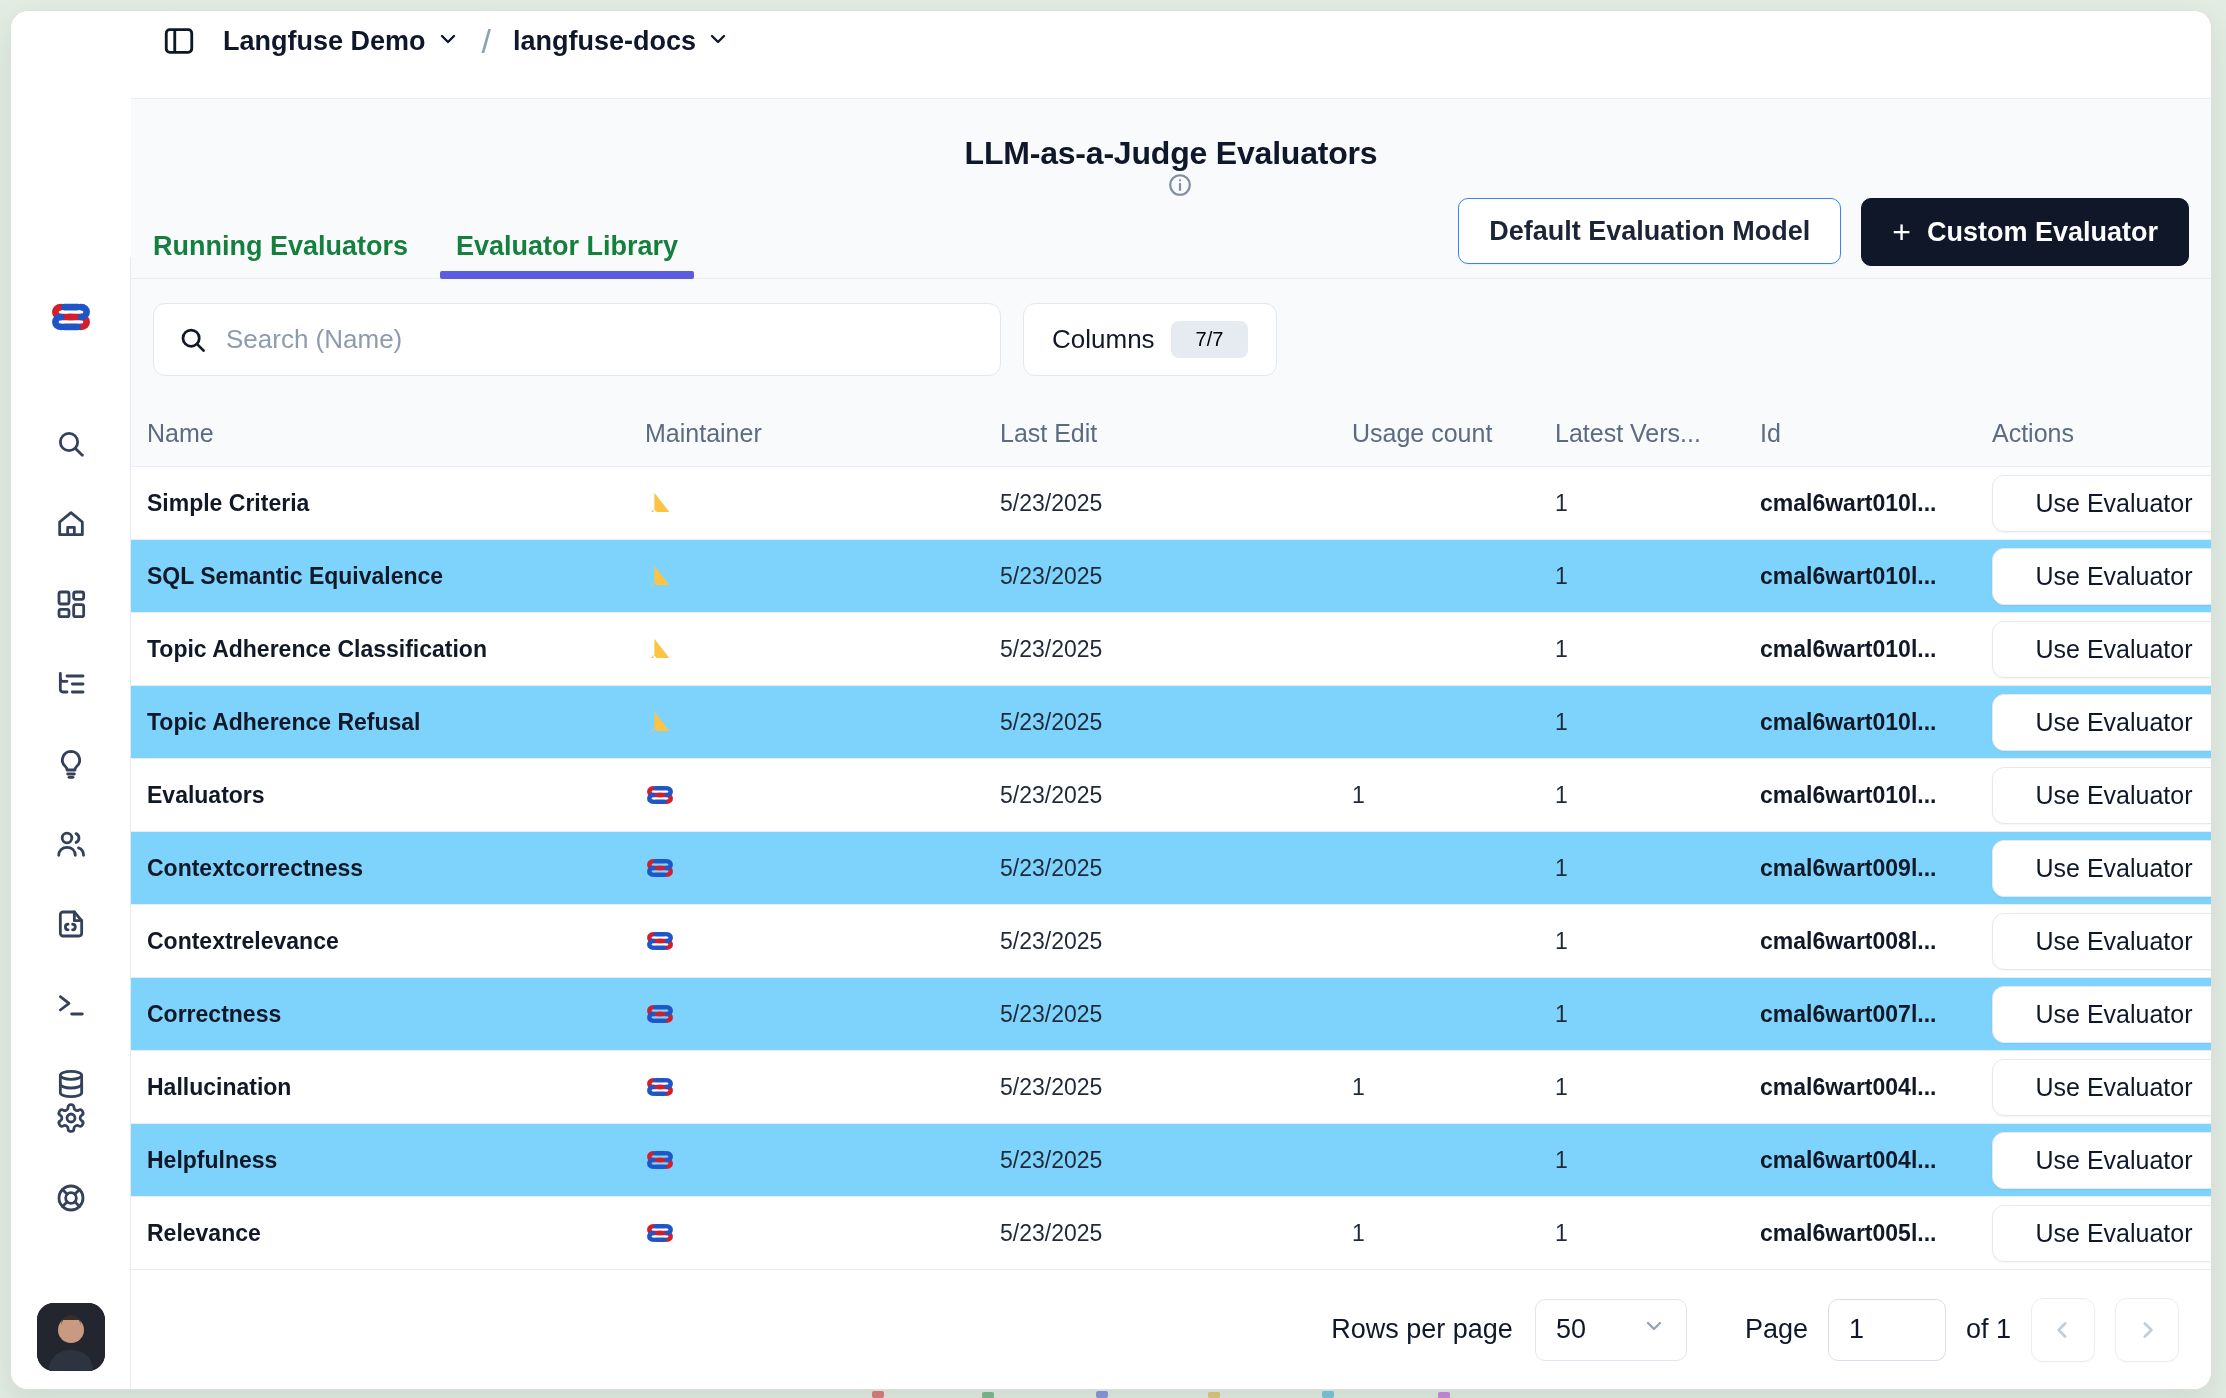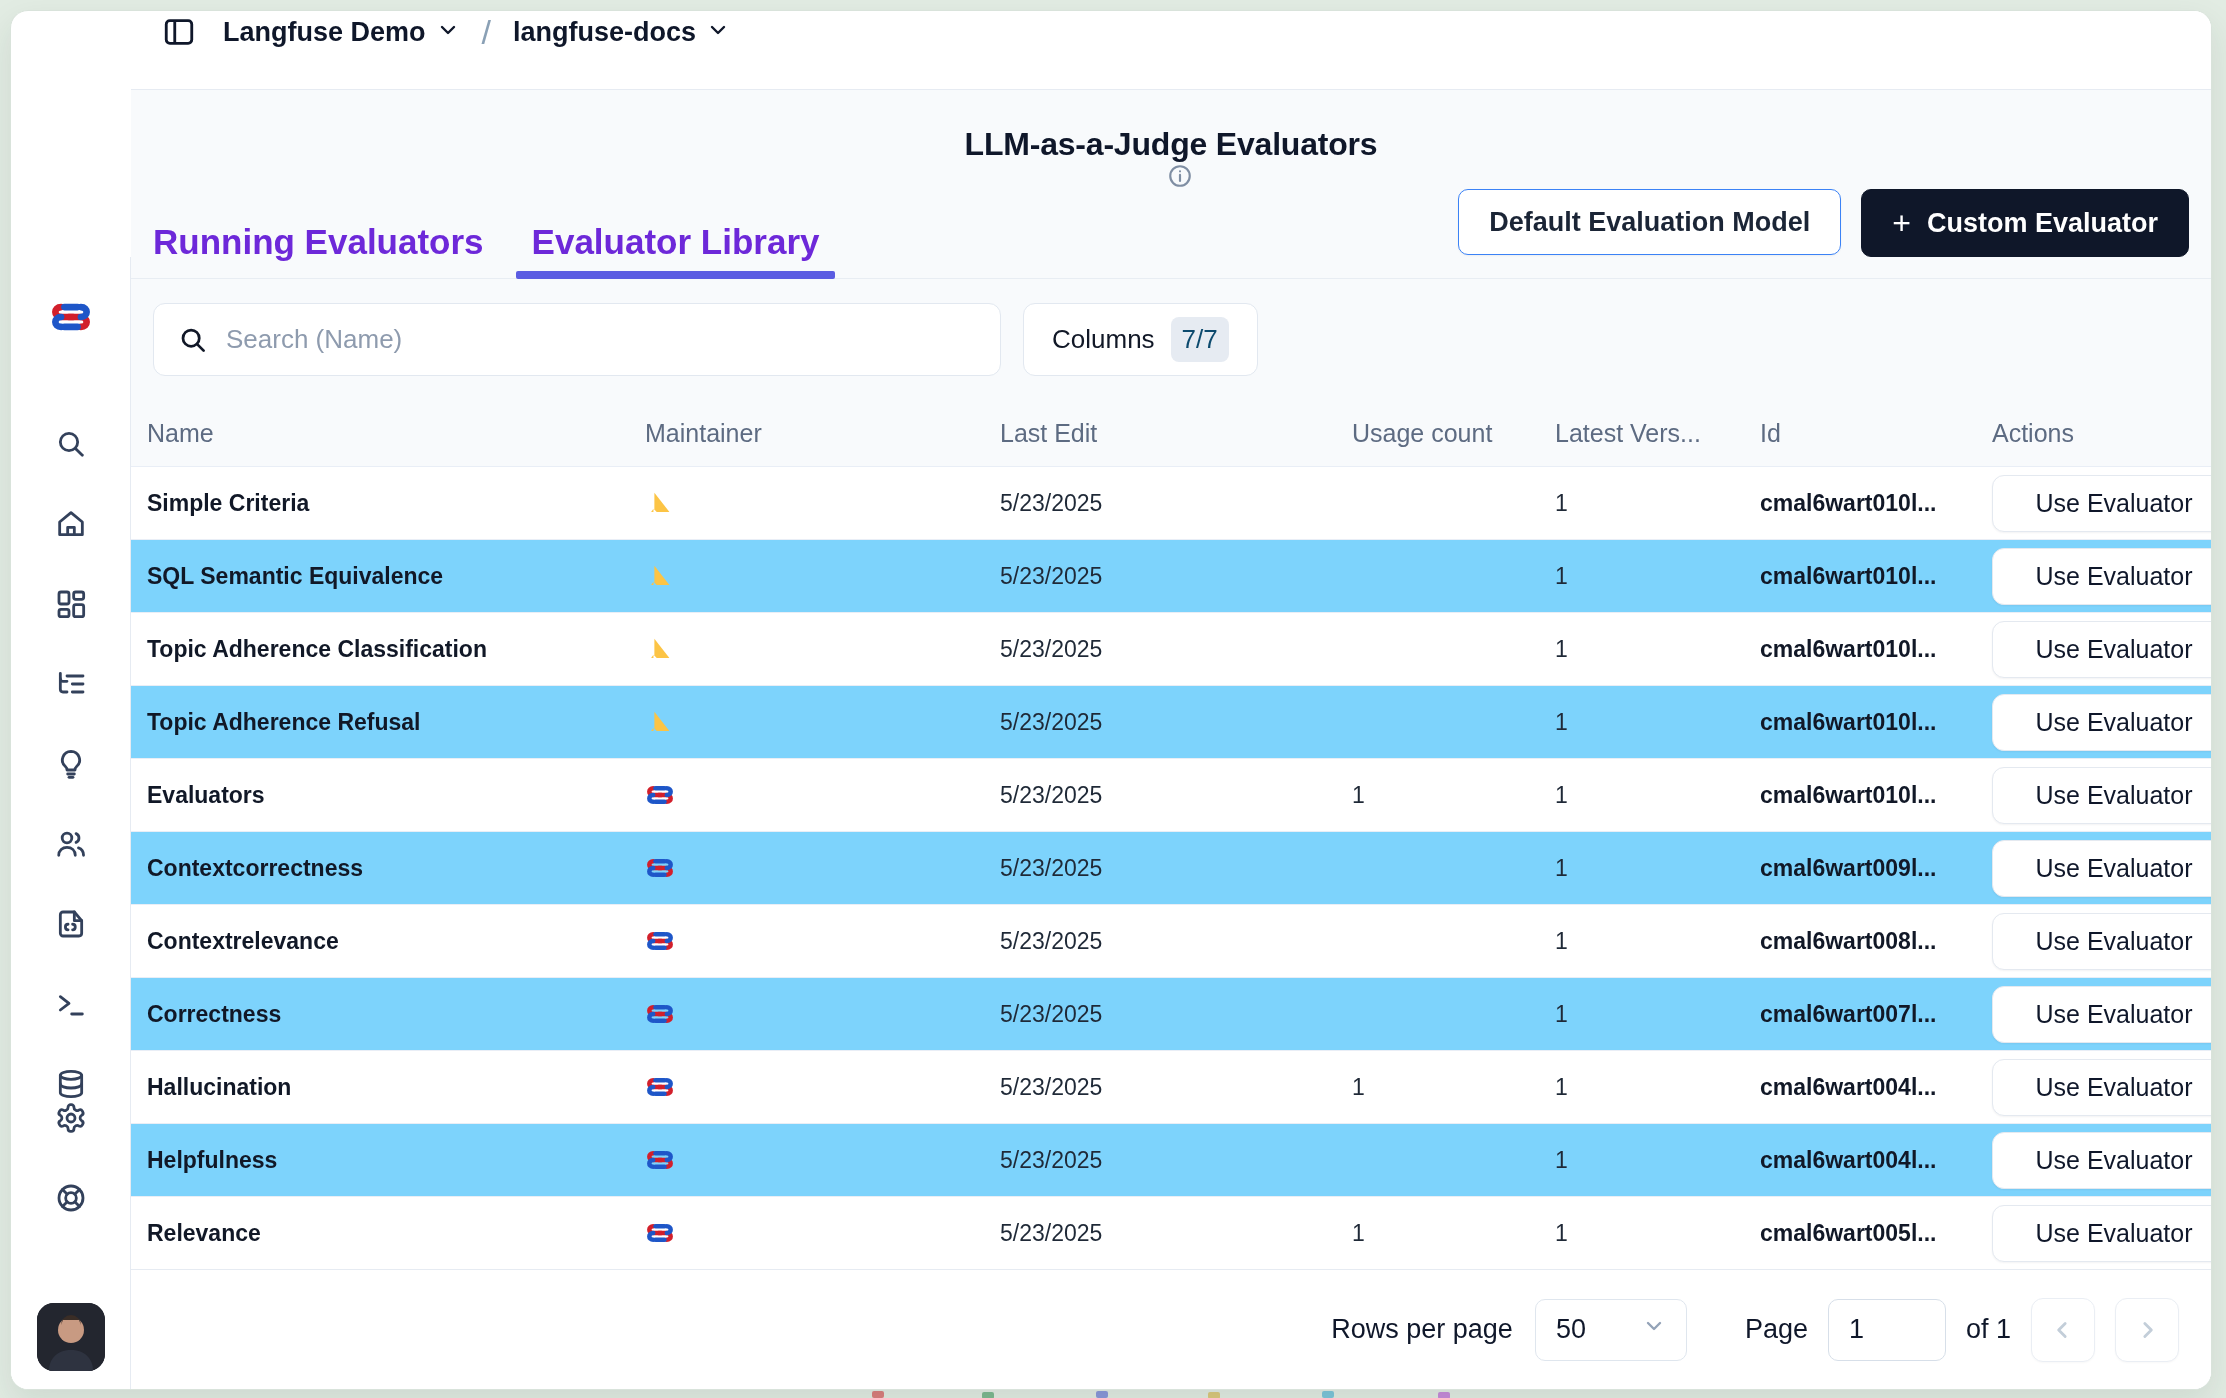--- a/index.html
+++ b/index.html
@@ -55,31 +55,31 @@
     font-size:27px; font-weight:600; color:#1b2536; display:flex; align-items:center; cursor:pointer;
     box-shadow:0 1px 2px rgba(15,23,42,.05); font-family:inherit;
   }
   .btn-dark {
     height:68px; padding:0 30px; background:#0f1729; border:1px solid #0f1729; border-radius:10px;
     font-size:27px; font-weight:600; color:#fff; display:flex; align-items:center; gap:16px; cursor:pointer; font-family:inherit;
   }
   .btn-dark .plus { font-size:32px; font-weight:400; line-height:1; }
 
   .tabs { display:flex; gap:48px; padding:0 22px; margin-top:26px; }
-  .tab { font-size:35px; font-weight:600; color:#6d28d9; padding-bottom:16px; position:relative; cursor:pointer; white-space:nowrap; }
+  .tab { font-size:27px; font-weight:600; color:#15803d; padding-bottom:16px; position:relative; cursor:pointer; white-space:nowrap; }
   .tab.active::after { content:""; position:absolute; left:-16px; right:-16px; bottom:-1px; height:8px; background:#5b5ce2; border-radius:2px; }
 
   
   .toolbar { flex-shrink:0; display:flex; gap:22px; padding:24px 22px; }
   .search-box { width:848px; height:73px; background:#fff; border:1px solid #e2e8f0; border-radius:12px; display:flex; align-items:center; padding:0 24px; gap:18px; }
   .search-box svg { width:30px; height:30px; stroke:#111827; stroke-width:2.2; fill:none; stroke-linecap:round; flex-shrink:0; }
   .search-box input { flex:1; border:none; outline:none; background:transparent; font-size:26px; color:#0f172a; font-family:inherit; }
   .search-box input::placeholder { color:#8e9bae; }
   .columns-btn { height:73px; background:#fff; border:1px solid #e2e8f0; border-radius:12px; display:flex; align-items:center; gap:16px; padding:0 28px; font-size:26px; font-weight:500; color:#111827; cursor:pointer; font-family:inherit; }
-  .columns-badge { background:#e6ebf2; color:#0c4a6e; border-radius:8px; padding:7px 11px; font-size:26px; font-weight:500; }
+  .columns-badge { background:#e6ebf2; color:#000000; border-radius:8px; padding:7px 25px; font-size:20px; font-weight:500; }
 
   
   .table-wrap { flex:1; min-height:0; overflow:hidden; }
   .tgrid { display:grid; grid-template-columns:498px 355px 352px 203px 205px 232px 260px; align-items:center; }
   .thead { height:66px; color:#5d6b82; font-size:25px; }
   .cell { padding:0 16px; white-space:nowrap; overflow:hidden; text-overflow:ellipsis; }
   .cell.actions { overflow:visible; }
   .trow { height:73px; background:#fff; border-top:1px solid #e9eef6; cursor:pointer; }
   .trow.striped { background:#7dd3fc; }
   .cell-name { font-size:23px; font-weight:600; color:#111827; }

